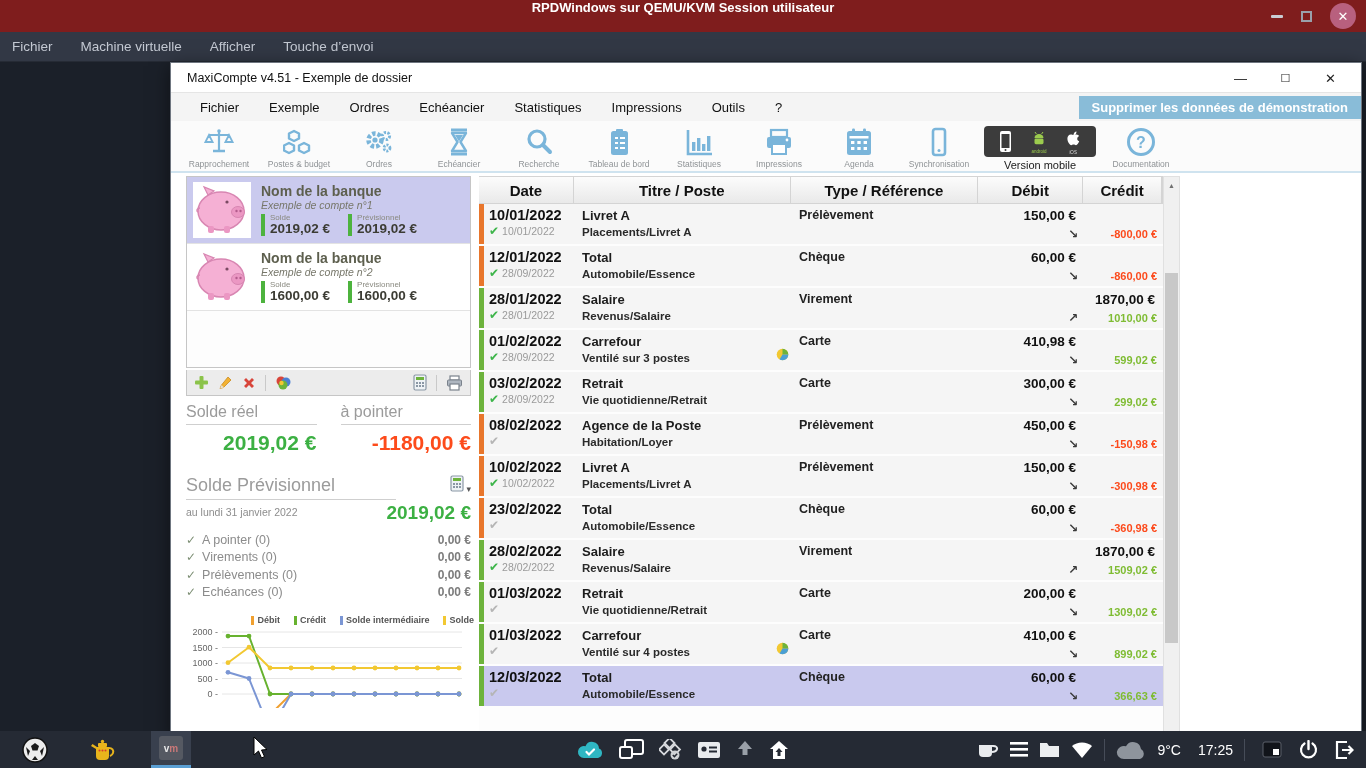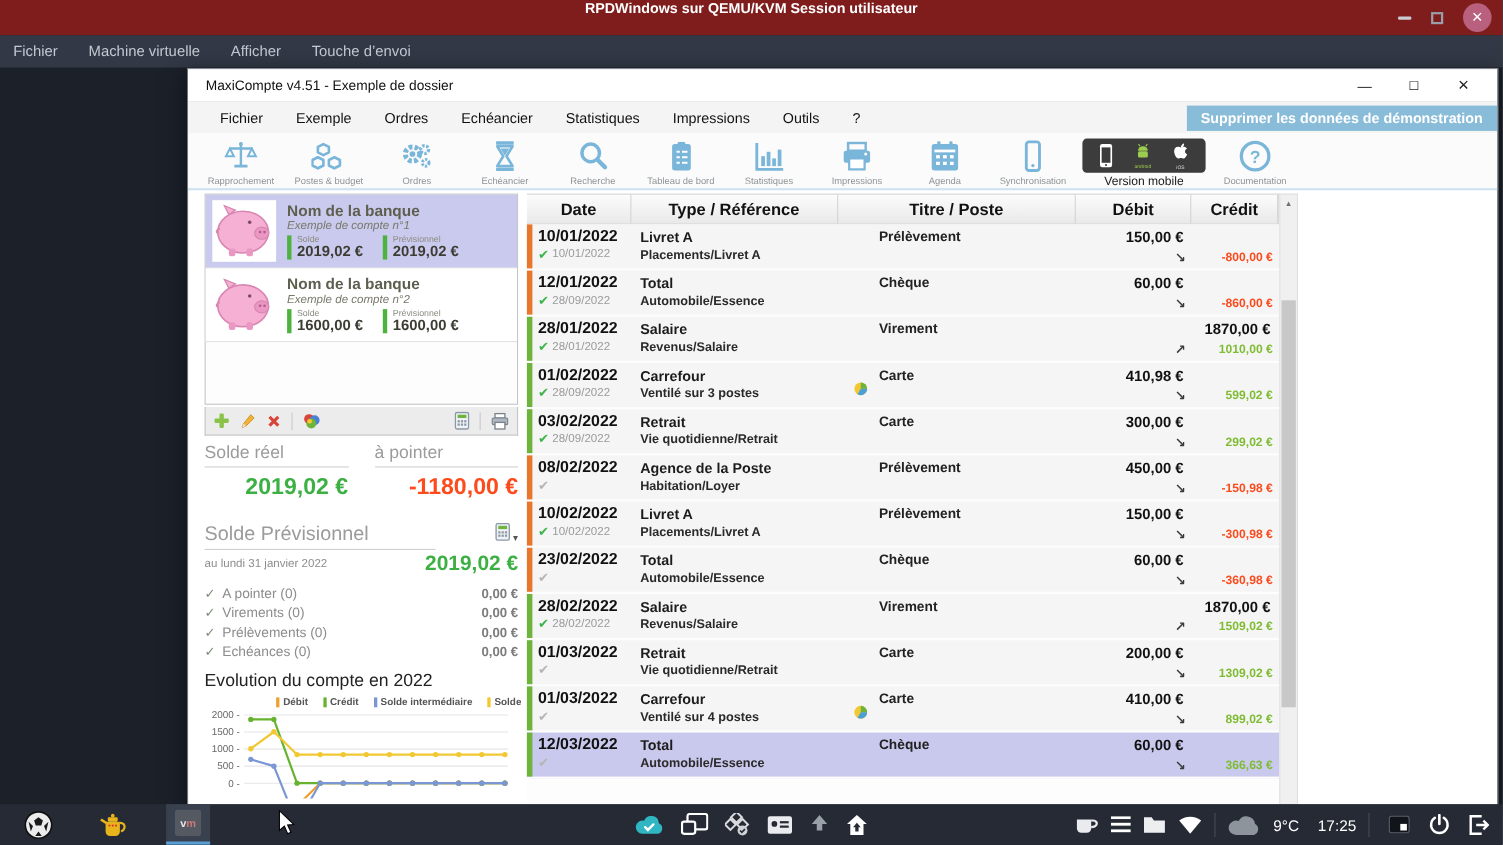--- a/index.html
+++ b/index.html
@@ -504,21 +504,20 @@
     <span class="chk-val">0,00 €</span>
       </div>
       <div class="chk-row">
         <span class="chk-mark">✓</span>
     <span class="chk-label">Echéances (0)</span>
     <span class="chk-val">0,00 €</span>
       </div>
     </div>
 
   <div class="chartbox">
-    <div class="chart-title">Evolution du compte en 2022</div>
     <div class="legend" id="chart-legend">
         <div class="lg-item">
           <span class="lg-bar" style="background:#f0a030"></span>
           <span class="lg-txt">Débit</span>
         </div>
         <div class="lg-item">
           <span class="lg-bar" style="background:#67b22f"></span>
           <span class="lg-txt">Crédit</span>
         </div>
         <div class="lg-item">
@@ -588,22 +587,22 @@
         <circle cx="210" cy="41.991" r="2.4" fill="#f2c832"></circle>
         <circle cx="231" cy="41.991" r="2.4" fill="#f2c832"></circle>
         <circle cx="252" cy="41.991" r="2.4" fill="#f2c832"></circle>
         <circle cx="273" cy="41.991" r="2.4" fill="#f2c832"></circle>
       </svg>
   </div>
 
   <div class="table">
     <div class="thead" id="thead">
         <div class="th" style="width:95px">Date</div>
+        <div class="th" style="width:217px">Titre / Poste</div>
         <div class="th" style="width:188px">Type / Référence</div>
-        <div class="th" style="width:217px">Titre / Poste</div>
         <div class="th" style="width:105px">Débit</div>
         <div class="th" style="width:79px">Crédit</div>
       </div>
     <div id="tbody">
         <div class="trow">
           <div class="rbar" style="background:#e8762c"></div>
     <div class="c-date">
       <div class="d1">10/01/2022</div>
       <div class="d2">
               <span class="tick g">✔</span>

